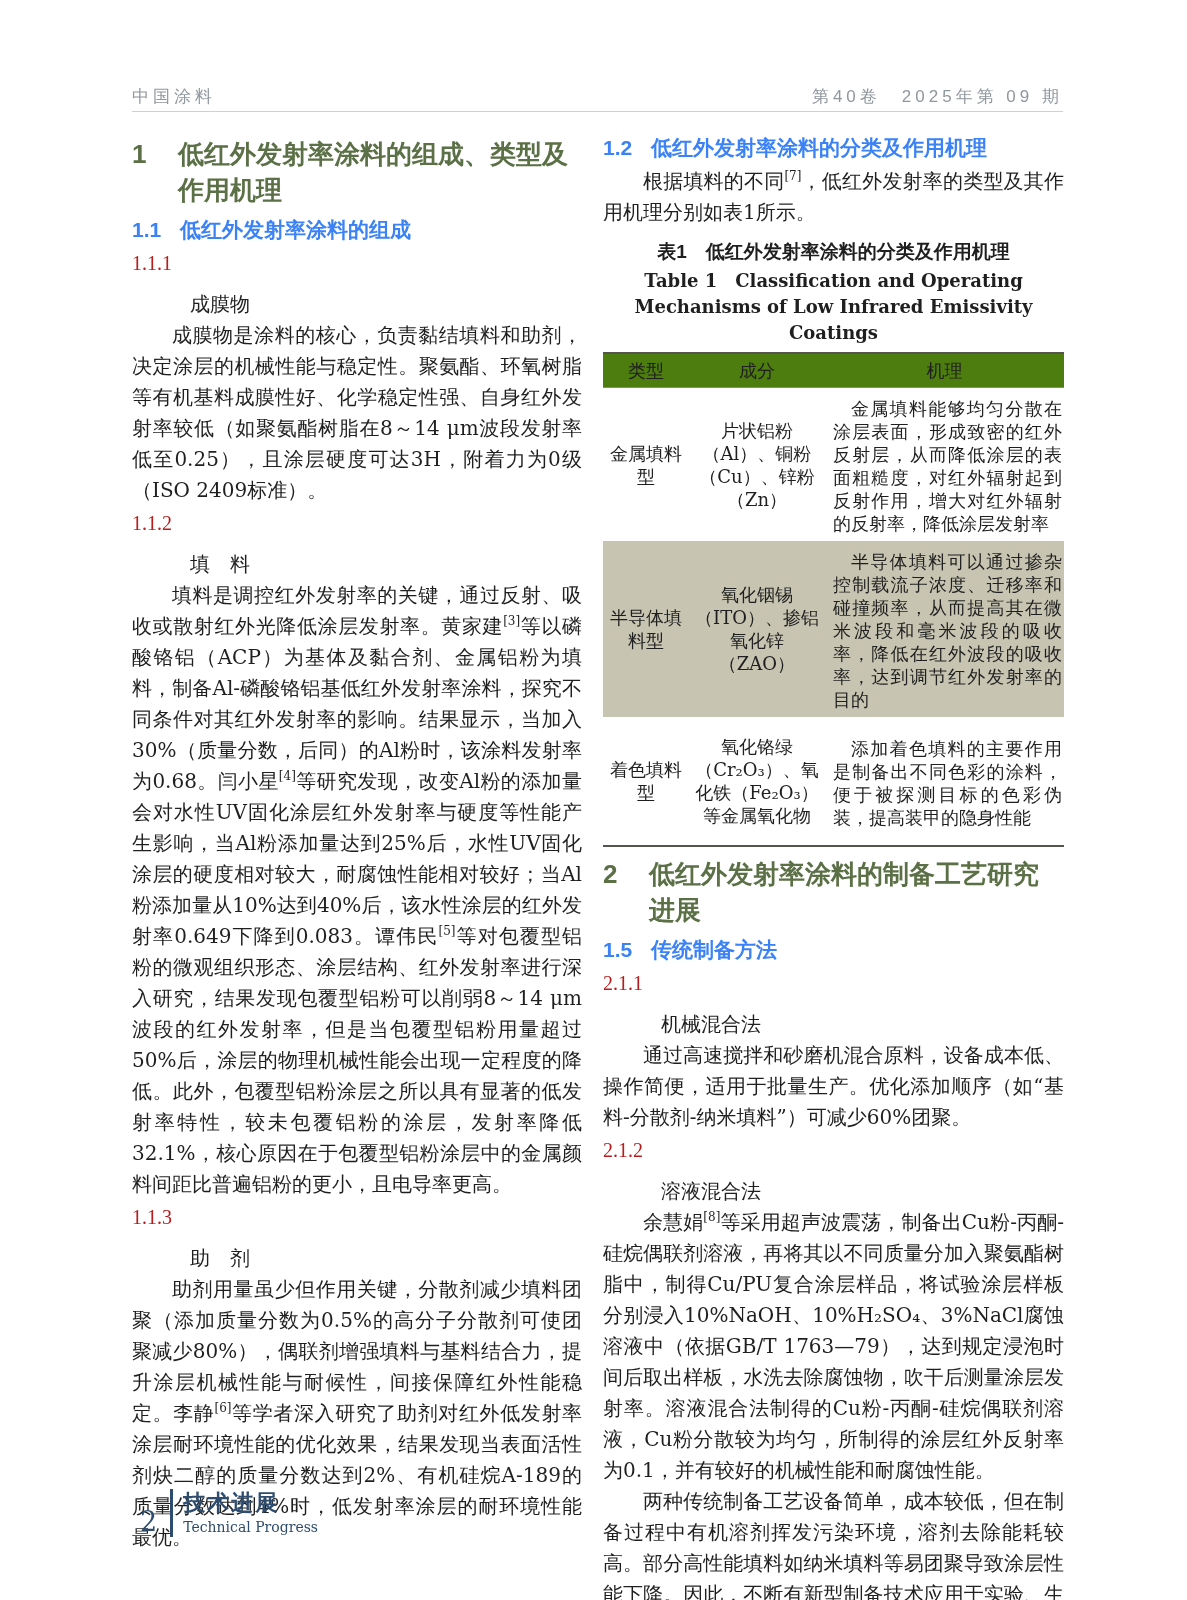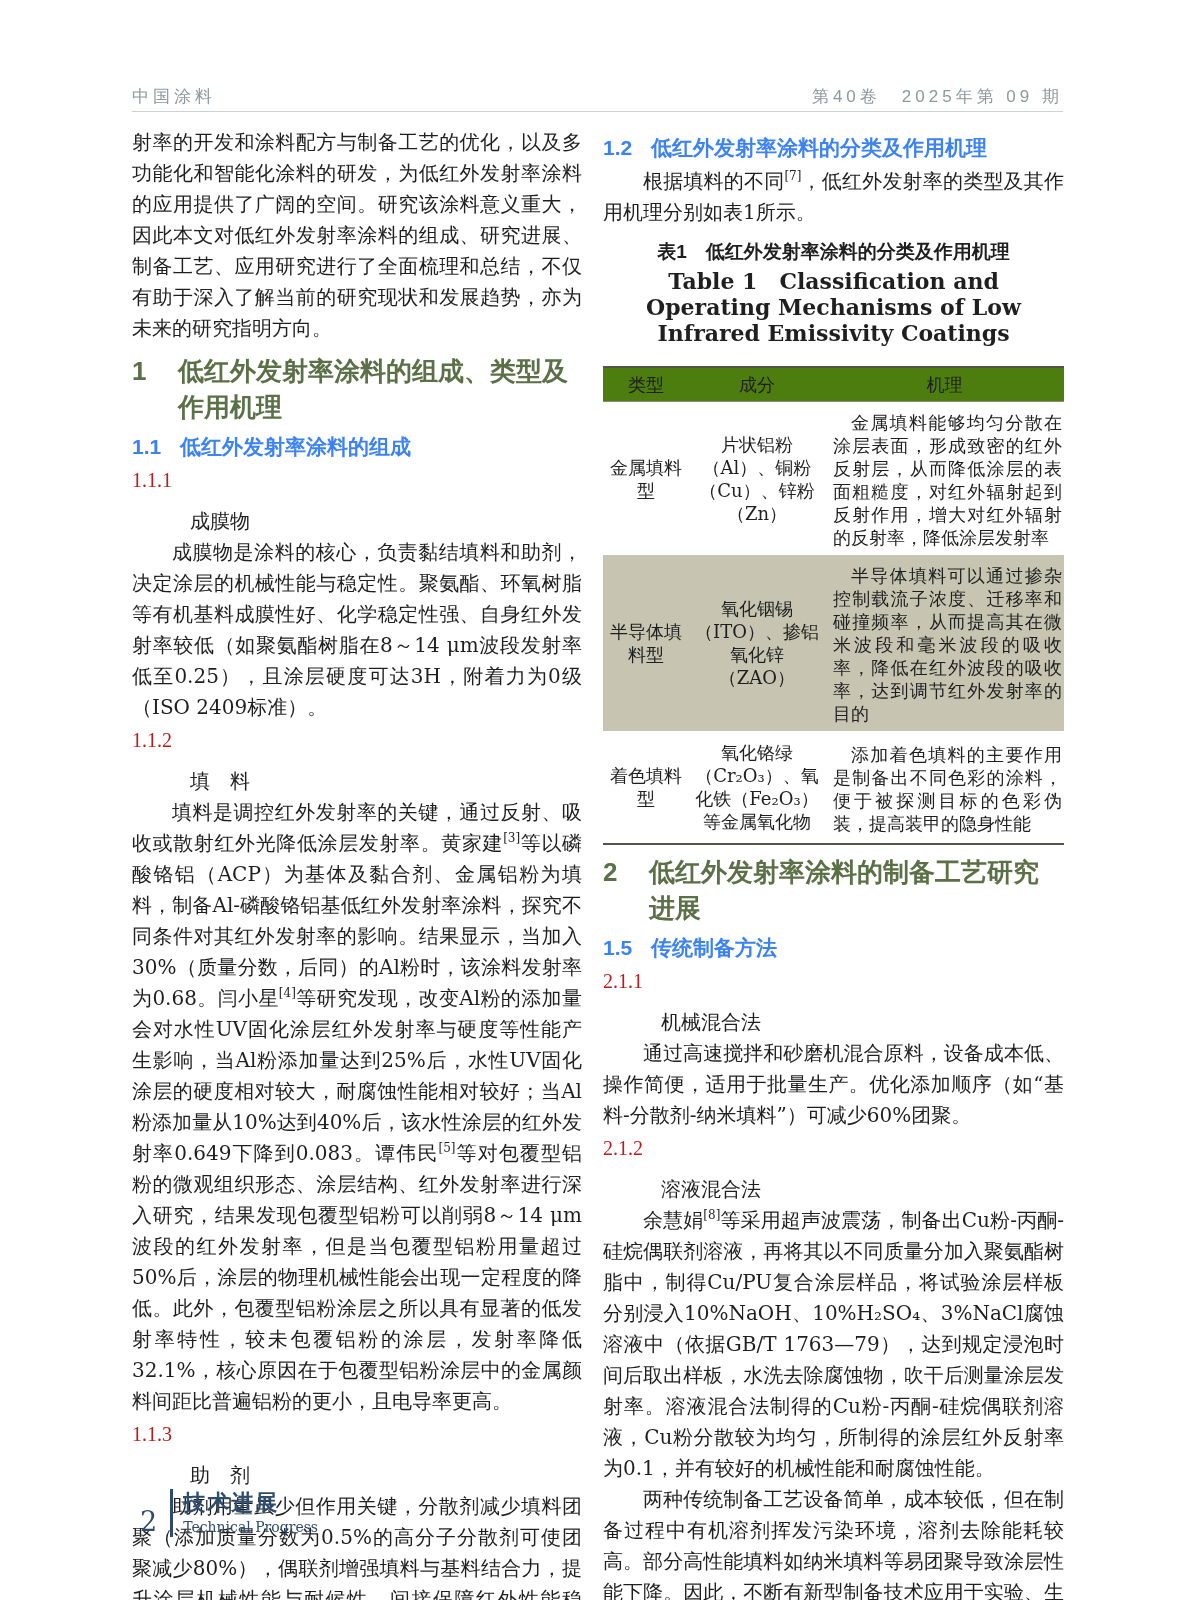--- a/index.html
+++ b/index.html
@@ -54,33 +54,33 @@
     font-family:Liberation Serif, serif;flex-shrink:0;
   }
   .h3h .ttl{font-family:Liberation Sans, sans-serif;margin-top:41px;}
   
   .tbl-caption-zh{
     text-align:center;font-family:"Liberation Sans",sans-serif;
     font-weight:bold;font-size:19px;line-height:28px;margin-top:10px;
   }
   .tbl-caption-en{
     text-align:center;font-family:"DejaVu Serif","Liberation Serif",serif;
-    font-weight:bold;font-size:22px;line-height:26px;margin:2px 0 20px;
+    font-weight:bold;font-size:18px;line-height:26px;margin:2px 0 6px;
   }
   table.tbl1{
     width:100%;border-collapse:collapse;
     border-top:2px solid #55554d;border-bottom:2px solid #55554d;
     font-size:18px;line-height:23px;
   }
   table.tbl1 thead tr{background:#4d7c0f;}
   table.tbl1 thead{border-bottom:1px solid #8a8a7d;}
   table.tbl1 th{font-weight:normal;padding:5px 2px;font-size:18px;}
   table.tbl1 td{vertical-align:middle;}
   td.c-type{width:82px;text-align:center;padding:8px 2px;}
-  td.c-comp{width:128px;text-align:center;padding:10px 4px;}
+  td.c-comp{width:128px;text-align:center;padding:18px 4px;}
   td.c-mech{text-align:justify;text-indent:1em;padding:9px 2px 6px 8px;}
   tr.highlight{background:#c7c5b2;}
   
   .page-footer{
     position:absolute;left:140px;top:1489px;
     display:flex;align-items:stretch;color:#2e4d6e;
   }
   .pg-num{
     font-size:27px;font-family:"DejaVu Serif","Liberation Serif",serif;
     align-self:flex-end;margin-right:13px;line-height:30px;
@@ -103,21 +103,20 @@
   <div class="page-header">
     <span>中国涂料</span>
     <span>第40卷　2025年第 09 期</span>
   </div>
   <div class="header-rule"></div>
 
   <div class="content">
 
     <div class="col">
 
-      <p class="para no-indent">射率的开发和涂料配方与制备工艺的优化，以及多功能化和智能化涂料的研发，为低红外发射率涂料的应用提供了广阔的空间。研究该涂料意义重大，因此本文对低红外发射率涂料的组成、研究进展、制备工艺、应用研究进行了全面梳理和总结，不仅有助于深入了解当前的研究现状和发展趋势，亦为未来的研究指明方向。</p>
 
       <div class="h1">
         <span class="num">1</span>
         <span class="ttl">低红外发射率涂料的组成、类型及作用机理</span>
       </div>
 
       <div class="h2h">
         <span class="num">1.1</span>
         <span class="ttl">低红外发射率涂料的组成</span>
       </div>

